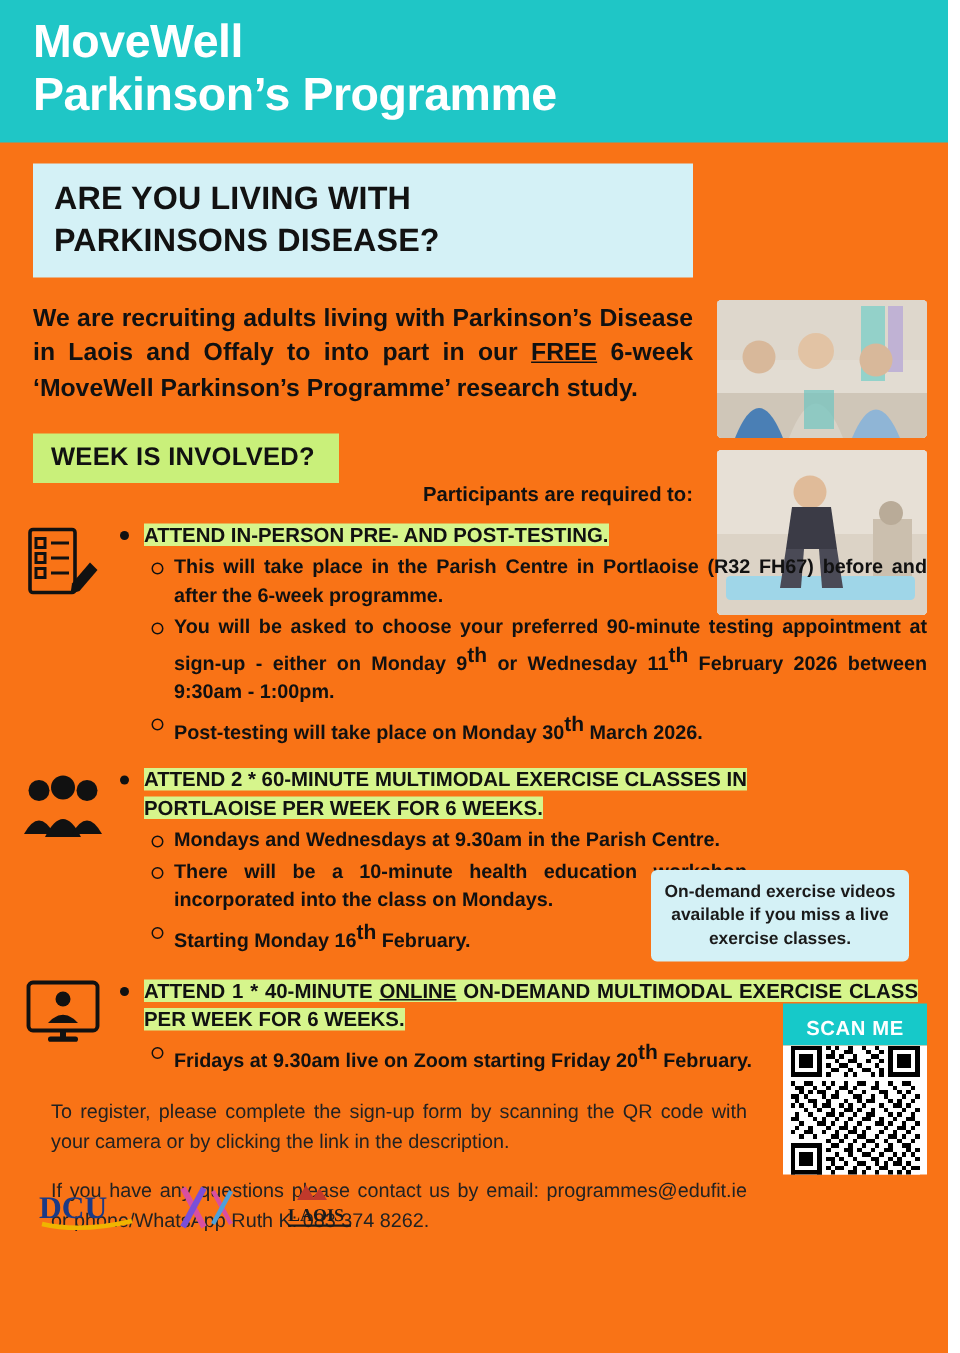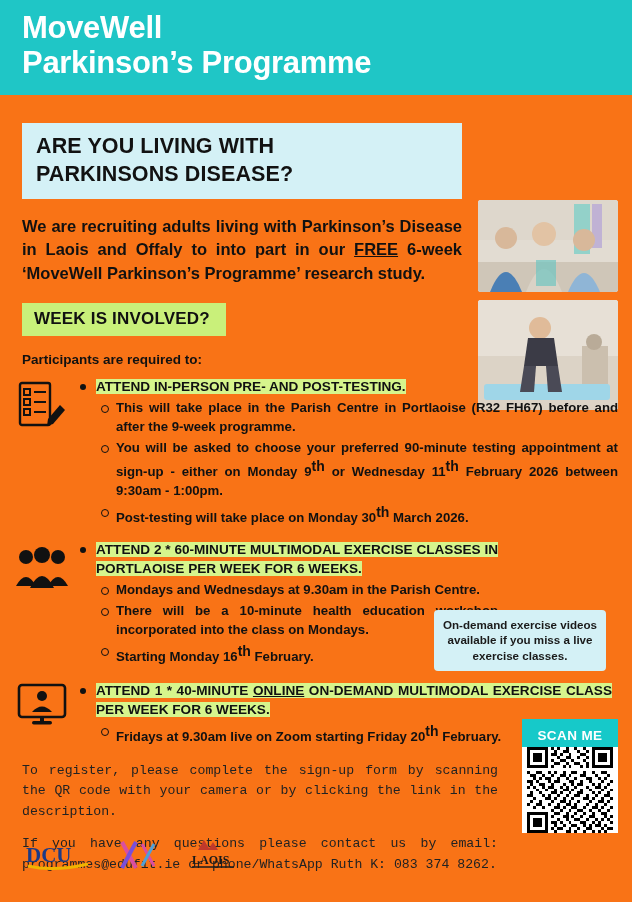--- a/index.html
+++ b/index.html
@@ -34,21 +34,21 @@
 
   
   .body-wrap {
     position: relative;
     padding: 0 0 0 0;
   }
 
   .content-col {
     width: 462px;
     padding-left: 22px;
-    padding-top: 28px;
+    padding-top: 14px;
   }
 
   .headline-band {
     background: #d4f1f6;
     padding: 9px 14px 10px 14px;
     display: inline-block;
     width: 440px;
   }
   .headline-band .hl {
     font-size: 21.5px;
@@ -76,24 +76,25 @@
     padding: 6px 16px 7px 12px;
   }
   .section-band .sb-text {
     font-size: 17px;
     font-weight: bold;
     color: #111;
     letter-spacing: 0.2px;
   }
 
   .participants-line {
-    margin-top: 16px;
+    margin-top: 0;
     font-size: 13.5px;
     font-weight: bold;
     color: #111;
+    text-align: right;
   }
 
   
   .req-block {
     position: relative;
     margin-top: 10px;
     padding-left: 78px;
     width: 618px;
   }
   .req-icon {
@@ -171,27 +172,26 @@
     text-align: center;
     font-size: 11.6px;
     font-weight: bold;
     color: #1a1a1a;
     line-height: 1.35;
   }
 
   
   .footer-text {
     margin-top: 14px;
-    padding-left: 22px;
+    padding-left: 34px;
     width: 498px;
     font-size: 13.2px;
     color: #222;
     line-height: 1.55;
     text-align: justify;
-    font-family: Liberation Mono, monospace;
   }
   .footer-text p + p { margin-top: 12px; }
 
   
   .qr-wrap {
     position: absolute;
     right: 14px;
     bottom: 42px;
     width: 96px;
     text-align: center;
@@ -309,21 +309,21 @@
           <line x1="18" y1="13" x2="30" y2="13" stroke="#111" stroke-width="2"></line>
           <line x1="18" y1="23" x2="30" y2="23" stroke="#111" stroke-width="2"></line>
           <line x1="18" y1="33" x2="30" y2="33" stroke="#111" stroke-width="2"></line>
           <path d="M32 40 L44 26 L49 31 L37 45 L31 47 Z" fill="#111"></path>
         </svg>
       </div>
       <div class="bullet-lv1">
         <span class="hl-green">ATTEND IN-PERSON PRE- AND POST-TESTING.</span>
       </div>
       <div class="sub-list">
-        <div class="bullet-lv2">This will take place in the Parish Centre in Portlaoise (R32 FH67) before and after the 9-week programme.</div>
+        <div class="bullet-lv2">This will take place in the Parish Centre in Portlaoise (R32 FH67) before and after the 6-week programme.</div>
         <div class="bullet-lv2">You will be asked to choose your preferred 90-minute testing appointment at sign-up - either on Monday 9<sup>th</sup> or Wednesday 11<sup>th</sup> February 2026 between 9:30am - 1:00pm.</div>
         <div class="bullet-lv2">Post-testing will take place on Monday 30<sup>th</sup> March 2026.</div>
       </div>
     </div>
 
     <div class="req-block" style="margin-top:12px;">
       <div class="req-icon" style="top:6px;">
         <svg width="52" height="46" viewBox="0 0 52 46">
           <circle cx="10" cy="11" r="7" fill="#111"></circle>
           <circle cx="26" cy="9" r="8" fill="#111"></circle>

